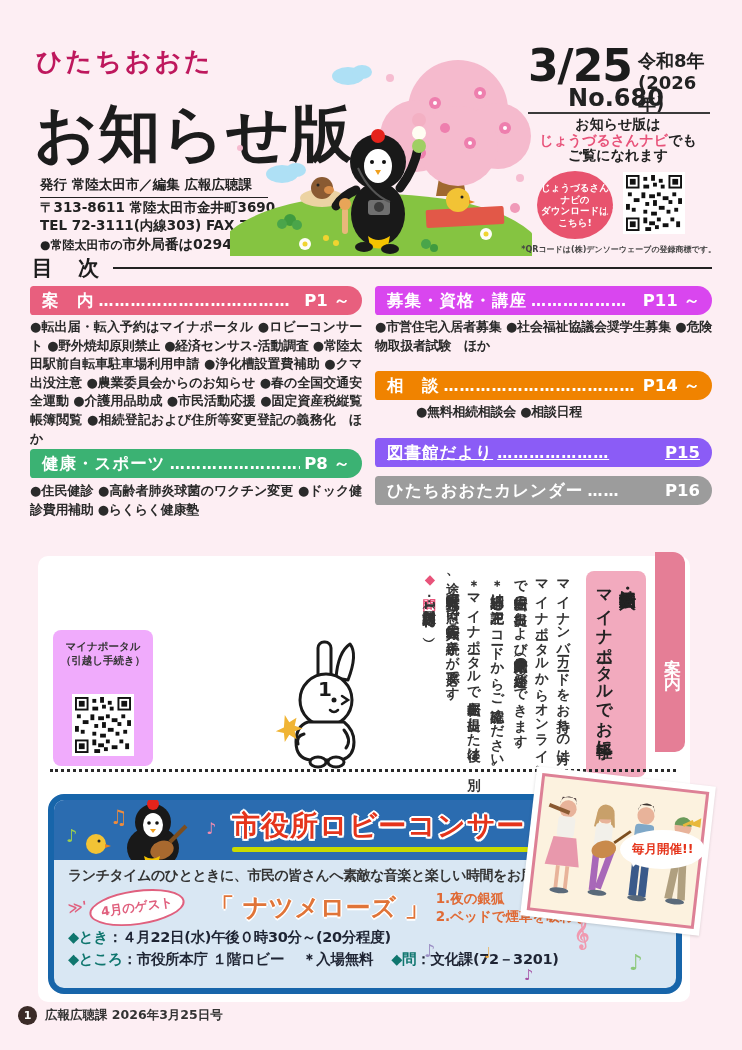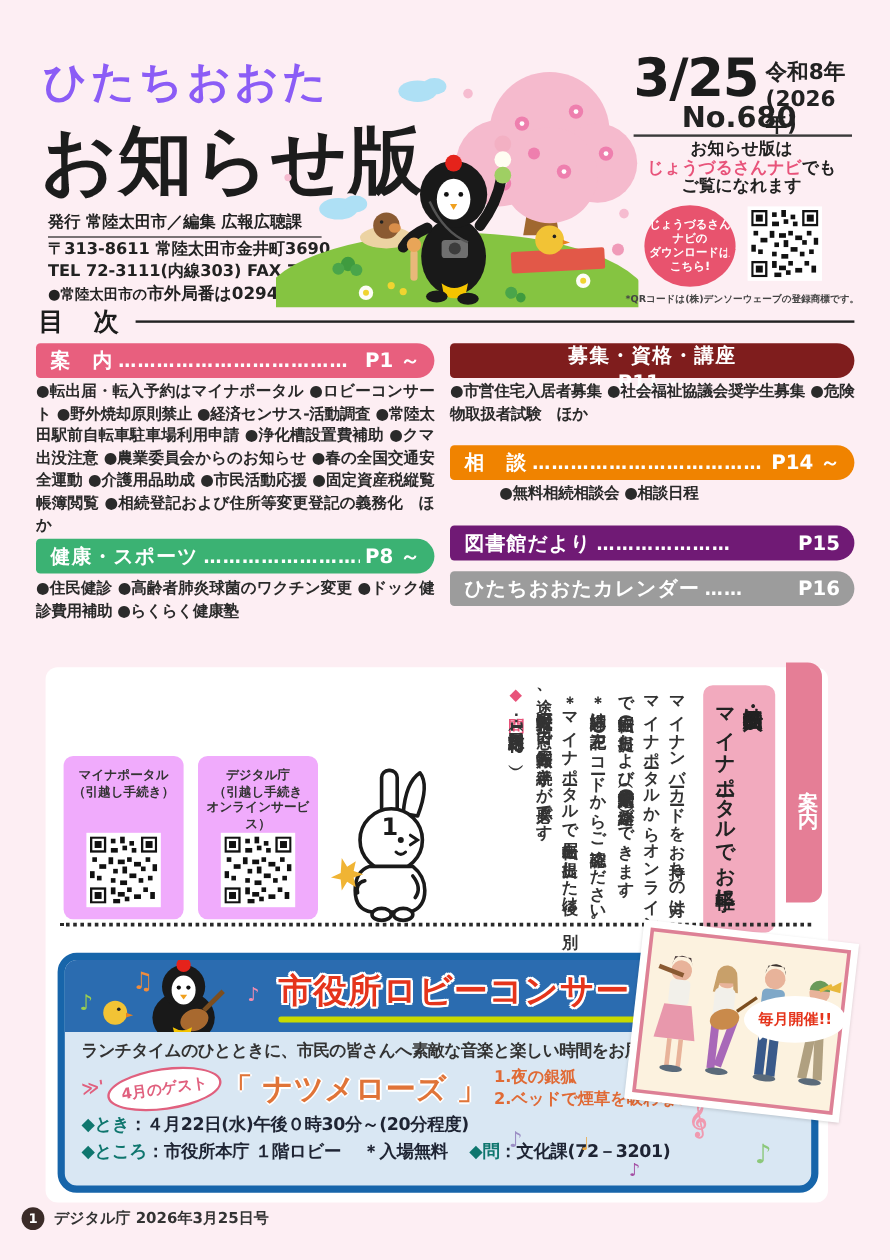--- a/index.html
+++ b/index.html
@@ -7,21 +7,21 @@
   body {
     position:relative;
     background:#fdeef3;
     font-family:"DejaVu Sans","Liberation Sans",sans-serif;
     color:#222;
     overflow:hidden;
   }
   .abs { position:absolute; }
 
   
-  .title-top   { left:36px; top:44px;  font-size:36px; font-weight:900; letter-spacing:3px; color:#8b5cf6; }
+  .title-top   { left:36px; top:44px;  font-size:26px; font-weight:900; letter-spacing:3px; color:#be185d; }
   .title-main  { left:34px; top:92px;  font-size:62px; font-weight:900; letter-spacing:1px; color:#1c1c1c; }
   .pub-line    { left:40px; top:176px; font-size:13.5px; font-weight:700; border-bottom:1.5px solid #222; padding-bottom:3px; width:228px; }
   .postal      { left:40px; top:199px; font-size:13.5px; font-weight:600; }
   .tel         { left:40px; top:217px; font-size:13.5px; font-weight:600; }
   .areacode    { left:40px; top:236px; font-size:12px;  font-weight:600; }
   .areacode b  { font-size:14px; font-weight:900; }
 
   .date-row  { left:528px; top:44px; width:188px; display:flex; align-items:flex-start; }
   .date-big  { font-size:44px; font-weight:900; color:#1c1c1c; line-height:1; letter-spacing:-1px; }
   .era-box   { margin-left:6px; margin-top:6px; font-size:18px; font-weight:800; line-height:1.2; }
@@ -40,22 +40,22 @@
   
   .toc-head  { left:32px; top:254px; width:680px; display:flex; align-items:center; }
   .toc-head .t { font-size:21px; font-weight:900; color:#1c1c1c; letter-spacing:2px; }
   .toc-head .ln{ flex:1; height:2.5px; background:#222; margin-left:12px; }
 
   .pill { height:29px; display:flex; align-items:center; padding:0 12px 0 12px;
           border-radius:4px 16px 16px 4px; color:#fff; font-weight:800; font-size:16.5px; }
   .pill .lbl  { white-space:nowrap; letter-spacing:1px; }
   .pill .dots { flex:1; overflow:hidden; white-space:nowrap; font-size:15px; letter-spacing:1px; margin:0 4px; }
   .pill .pg   { white-space:nowrap; font-size:16.5px; font-weight:800; }
-  .c0{background:#e85f7e;} .c1{background:#3bb273;} .c2{background:#7f1d1d;flex-direction:column;}
-  .c3{background:#f08300;} .c4{background:#701a75;} .c5{background:#9c9c9c;}
+  .c0{background:#e85f7e;} .c1{background:#3bb273;} .c2{background:#d946ef;}
+  .c3{background:#f08300;} .c4{background:#8b5cf6;text-decoration:underline;} .c5{background:#9c9c9c;}
   .toc-items { font-size:13px; font-weight:600; line-height:18.6px; text-align:justify; color:#2a2a2a; letter-spacing:-0.3px; }
 
   
   .main-box { left:38px; top:556px; width:652px; height:446px; background:#fff; border-radius:10px; }
   .annai-tab { position:absolute; left:617px; top:-4px; width:30px; height:200px; background:#e57e96;
                border-radius:0 12px 10px 0; color:#fff; font-weight:800; font-size:17px;
                writing-mode:vertical-rl; text-align:center; letter-spacing:16px; padding-top:16px; }
   .v-article { position:absolute; top:15px; right:44px; height:206px;
                writing-mode:vertical-rl; font-size:13.5px; line-height:1.58; color:#333; font-weight:600; }
   .v-title { background:#f2aabe; border-radius:8px; padding:8px 7px; margin-left:12px;
@@ -81,21 +81,21 @@
   .c-title-wrap { position:absolute; left:178px; top:7px; }
   .c-title { font-size:28px; font-weight:900; color:#e5341b; letter-spacing:1px; white-space:nowrap;
              text-shadow:-2px 0 #fff,2px 0 #fff,0 -2px #fff,0 2px #fff,-1.5px -1.5px #fff,1.5px -1.5px #fff,-1.5px 1.5px #fff,1.5px 1.5px #fff; }
   .c-underline { height:5px; background:#c8da00; border-radius:2px; margin-top:2px; width:100%; }
   .c-body { padding:7px 14px 0 14px; position:relative; }
   .c-lead { font-size:14px; font-weight:700; color:#333; letter-spacing:-0.5px; }
   .c-guest-row { display:flex; align-items:center; margin-top:4px; }
   .guest-badge { border:2px solid #e0607e; color:#e0607e; background:#fff; border-radius:50%/50%;
                  font-size:12.5px; font-weight:800; padding:7px 10px; transform:rotate(-8deg); white-space:nowrap; }
   .guest-spark { color:#e0607e; font-size:14px; font-weight:900; margin-right:2px; transform:rotate(-8deg); }
-  .guest-name { font-size:25px; font-weight:900; color:#e07438; margin:0 6px 0 0; white-space:nowrap;
+  .guest-name { font-size:25px; font-weight:900; color:#e07438; margin:0 6px 0 24px; white-space:nowrap;
                 text-shadow:-1.5px 0 #fff,1.5px 0 #fff,0 -1.5px #fff,0 1.5px #fff; }
   .songs { font-size:13.5px; font-weight:800; color:#e06a35; line-height:18px; }
   .c-info { font-size:14.5px; font-weight:800; color:#1e2433; margin-top:3px; letter-spacing:-0.3px; }
   .c-info .pk { color:#0f766e; }
   .c-info .gap { display:inline-block; width:18px; }
   .note-f { position:absolute; font-weight:700; }
 
   .badge-bubble { position:absolute; left:584px; top:276px; background:#fff; border-radius:50%;
                   padding:9px 10px; color:#e5341b; font-size:12.5px; font-weight:900; z-index:8; white-space:nowrap;
                   box-shadow:0 0 0 2px #fff; }
@@ -350,30 +350,20 @@
   <div class="qr-card qr1">
     <div class="cap">
       <span>マイナポータル</span><br>
       <span>（引越し手続き）</span>
     </div>
     <div class="qr-tile"><svg width="56" height="56" viewBox="0 0 29 29">
           <use href="#qrp"></use>
         </svg></div>
   </div>
 
-  <div class="qr-card qr2">
-    <div class="cap">
-      <span>デジタル庁</span><br>
-      <span>（引越し手続き</span><br>
-      <span>オンラインサービス）</span>
-    </div>
-    <div class="qr-tile"><svg width="56" height="56" viewBox="0 0 29 29">
-          <use href="#qrp"></use>
-        </svg></div>
-  </div>
 
   <svg class="rabbit" width="100" height="136" viewBox="0 0 100 136">
     <g stroke="#1a1a1a" stroke-width="3" fill="#fff" stroke-linejoin="round" stroke-linecap="round">
       <rect x="44" y="8" width="13" height="40" rx="6"></rect>
       <path d="M62,44 q2,-26 14,-34 q8,10 -2,36 z"></path>
       <circle cx="52" cy="66" r="26"></circle>
       <path d="M34,88 q-12,4 -12,20 q0,16 14,18 h32 q12,-4 12,-18 q0,-12 -10,-20 z"></path>
       <path d="M30,100 q-8,2 -6,10" fill="none"></path>
       <path d="M70,96 q8,10 2,18" fill="none"></path>
       <ellipse cx="44" cy="128" rx="8" ry="5"></ellipse>
@@ -486,14 +476,14 @@
           </g>
       </svg>
     </div>
   </div>
 
   <div class="badge-bubble">毎月開催!!</div>
 </div>
 
 <div class="abs footer">
   <div class="pg-circle">1</div>
-  <div class="ft">デジタル庁 2026年3月25日号</div>
+  <div class="ft">広報広聴課 2026年3月25日号</div>
 </div>
 
 </body></html>

